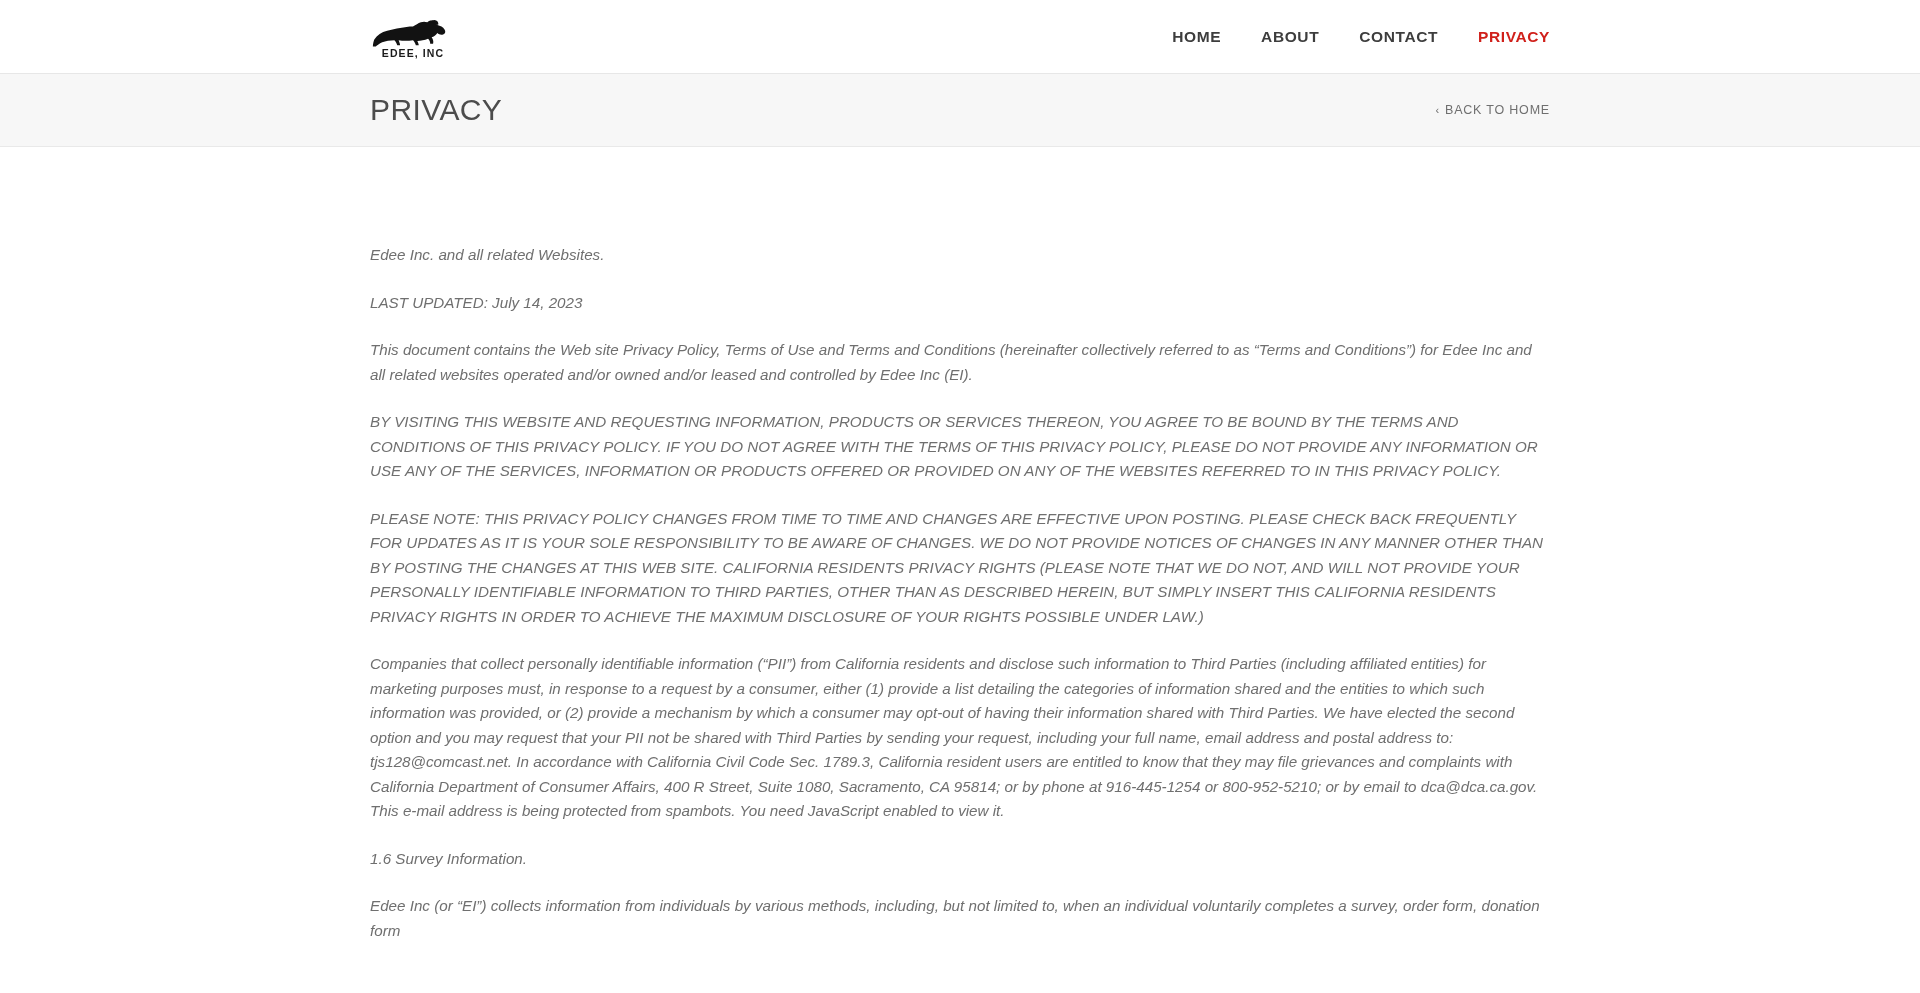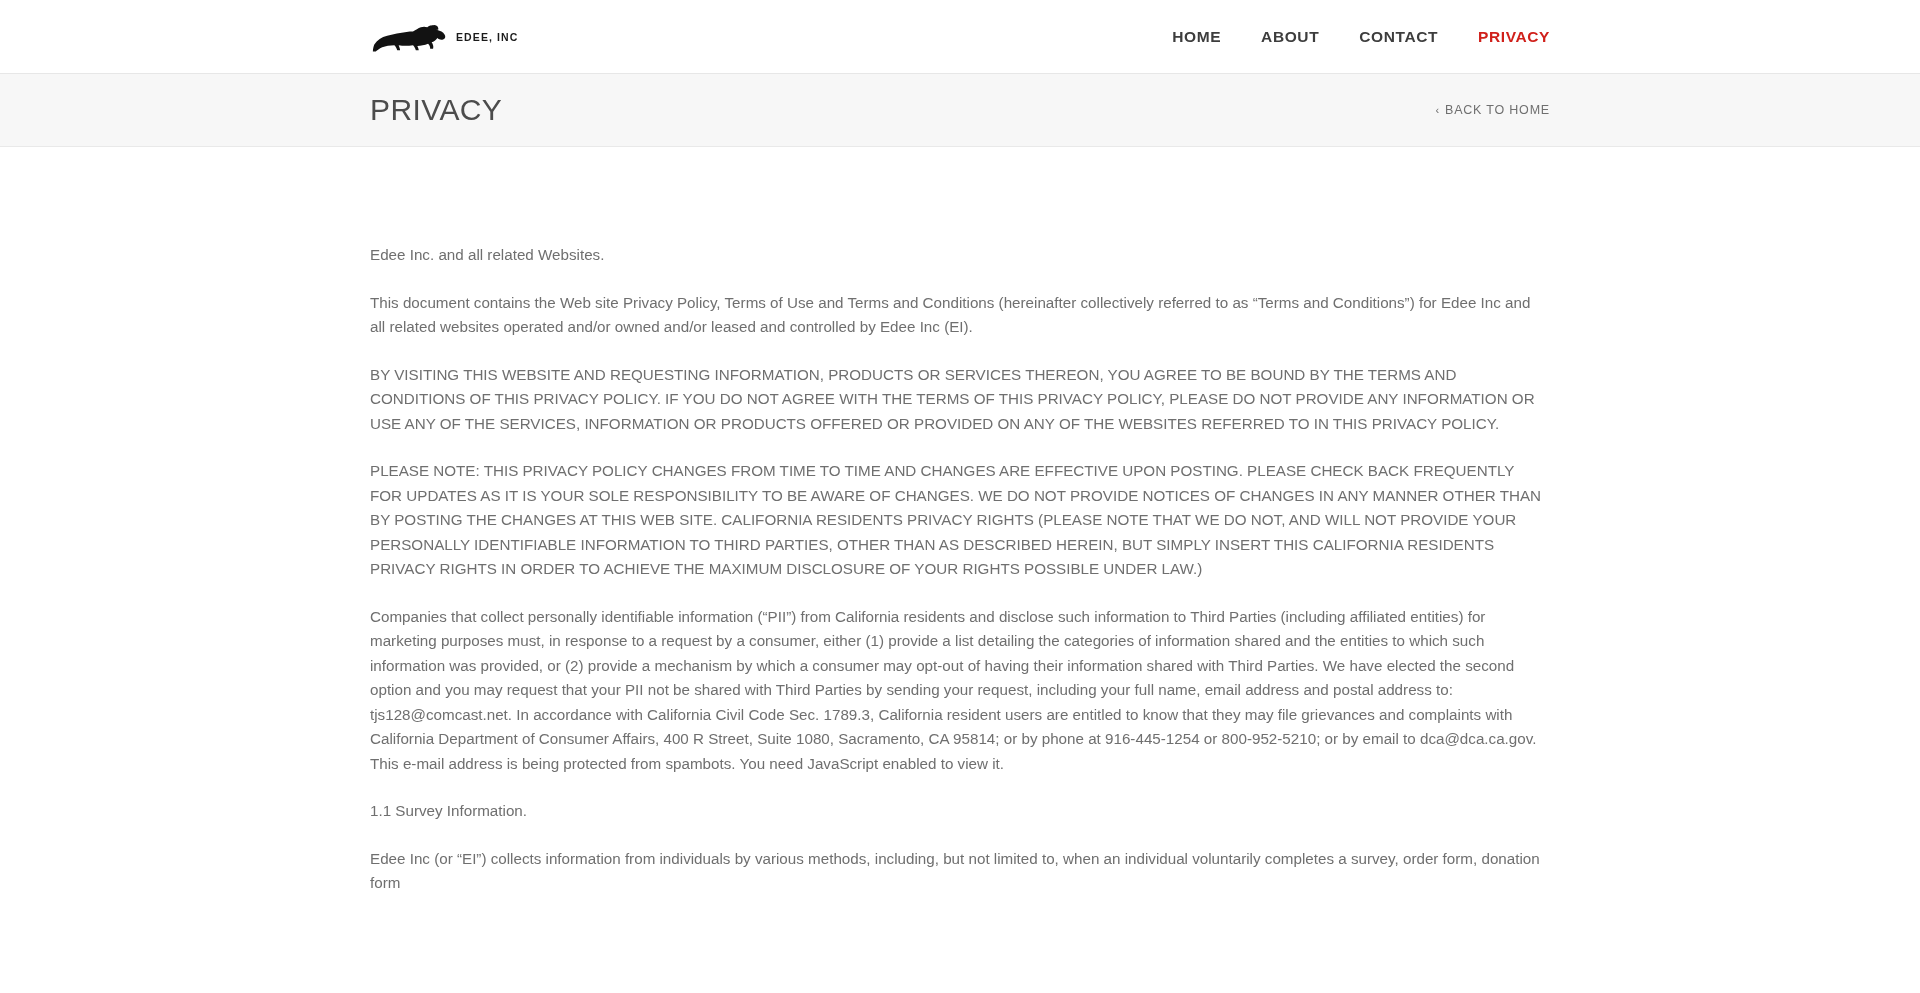--- a/index.html
+++ b/index.html
@@ -29,21 +29,21 @@
   .header-inner {
     width: 1180px;
     margin: 0 auto;
     display: flex;
     align-items: center;
     justify-content: space-between;
     height: 100%;
   }
   .logo {
     display: flex;
-    flex-direction: row;
+    flex-direction: column;
     align-items: center;
     justify-content: center;
     text-decoration: none;
     padding-top: 2px;
     text-align: right;
   }
   .logo-mark {
     width: 86px;
     height: 32px;
     display: block;
@@ -121,20 +121,21 @@
     margin: 0 auto;
     padding-top: 96px;
     padding-bottom: 40px;
   }
   .content-wrap p {
     margin: 0 4px 23px 0;
     font-size: 15.2px;
     line-height: 24.5px;
     color: #6f6f6f;
     max-width: 1180px;
+    font-style: italic;
   }
   .content-wrap p.caps {
     text-transform: none;
   }
 </style>
 </head>
 <body>
 
 <header class="site-header">
   <div class="header-inner">
@@ -170,19 +171,20 @@
     <h1 class="page-title">PRIVACY</h1>
     <a class="back-home" href="#">
       <span class="chev">‹</span>
       <span>BACK TO HOME</span>
     </a>
   </div>
 </section>
 
 <main class="content-wrap">
   <p>Edee Inc. and all related Websites.</p>
+  <p>LAST UPDATED: July 14, 2023</p>
   <p>This document contains the Web site Privacy Policy, Terms of Use and Terms and Conditions (hereinafter collectively referred to as “Terms and Conditions”) for Edee Inc and all related websites operated and/or owned and/or leased and controlled by Edee Inc (EI).</p>
   <p class="caps">BY VISITING THIS WEBSITE AND REQUESTING INFORMATION, PRODUCTS OR SERVICES THEREON, YOU AGREE TO BE BOUND BY THE TERMS AND CONDITIONS OF THIS PRIVACY POLICY. IF YOU DO NOT AGREE WITH THE TERMS OF THIS PRIVACY POLICY, PLEASE DO NOT PROVIDE ANY INFORMATION OR USE ANY OF THE SERVICES, INFORMATION OR PRODUCTS OFFERED OR PROVIDED ON ANY OF THE WEBSITES REFERRED TO IN THIS PRIVACY POLICY.</p>
   <p class="caps">PLEASE NOTE: THIS PRIVACY POLICY CHANGES FROM TIME TO TIME AND CHANGES ARE EFFECTIVE UPON POSTING. PLEASE CHECK BACK FREQUENTLY FOR UPDATES AS IT IS YOUR SOLE RESPONSIBILITY TO BE AWARE OF CHANGES. WE DO NOT PROVIDE NOTICES OF CHANGES IN ANY MANNER OTHER THAN BY POSTING THE CHANGES AT THIS WEB SITE. CALIFORNIA RESIDENTS PRIVACY RIGHTS (PLEASE NOTE THAT WE DO NOT, AND WILL NOT PROVIDE YOUR PERSONALLY IDENTIFIABLE INFORMATION TO THIRD PARTIES, OTHER THAN AS DESCRIBED HEREIN, BUT SIMPLY INSERT THIS CALIFORNIA RESIDENTS PRIVACY RIGHTS IN ORDER TO ACHIEVE THE MAXIMUM DISCLOSURE OF YOUR RIGHTS POSSIBLE UNDER LAW.)</p>
   <p>Companies that collect personally identifiable information (“PII”) from California residents and disclose such information to Third Parties (including affiliated entities) for marketing purposes must, in response to a request by a consumer, either (1) provide a list detailing the categories of information shared and the entities to which such information was provided, or (2) provide a mechanism by which a consumer may opt-out of having their information shared with Third Parties. We have elected the second option and you may request that your PII not be shared with Third Parties by sending your request, including your full name, email address and postal address to: tjs128@comcast.net. In accordance with California Civil Code Sec. 1789.3, California resident users are entitled to know that they may file grievances and complaints with California Department of Consumer Affairs, 400 R Street, Suite 1080, Sacramento, CA 95814; or by phone at 916-445-1254 or 800-952-5210; or by email to dca@dca.ca.gov. This e-mail address is being protected from spambots. You need JavaScript enabled to view it.</p>
-  <p>1.1 Survey Information.</p>
+  <p>1.6 Survey Information.</p>
   <p>Edee Inc (or “EI”) collects information from individuals by various methods, including, but not limited to, when an individual voluntarily completes a survey, order form, donation form</p>
 </main>
 
 </body></html>

